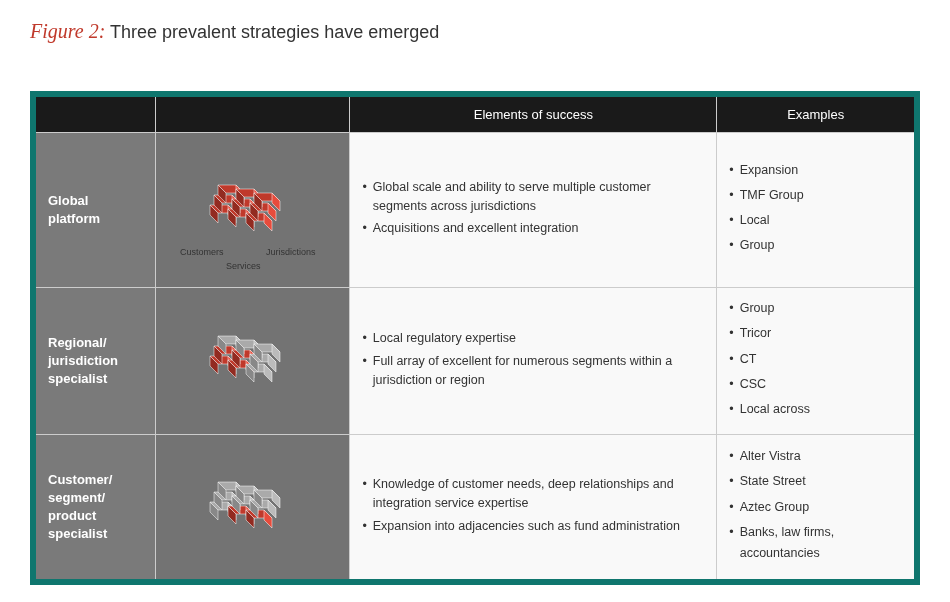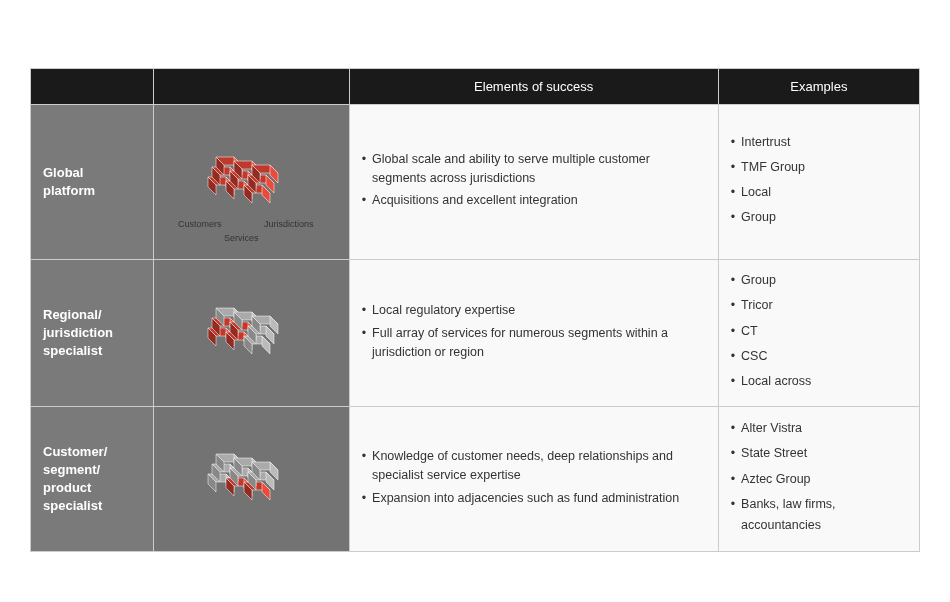--- a/index.html
+++ b/index.html
@@ -24,21 +24,21 @@
     }
     .figure-title .figure-colon {
       color: #333;
       font-family: Georgia, serif;
       font-style: italic;
     }
 
     .main-table {
       width: 100%;
       border-collapse: collapse;
-      border: 1px solid #0f766e;
+      border: 6px solid #0f766e;
       margin-top: 48px;
     }
 
     .main-table th, .main-table td {
       border: 1px solid #ccc;
       vertical-align: middle;
       padding: 10px 12px;
     }
 
     .header-row th {
@@ -108,20 +108,25 @@
       font-size: 11px;
       color: #555;
       margin-top: 12px;
     }
   </style>
 </head>
 <body>
 
 <div>
 
+  <div class="figure-title">
+    <span class="figure-label">Figure 2:</span>
+    <span class="figure-colon"> </span>
+    <span>Three prevalent strategies have emerged</span>
+  </div>
 
   <table class="main-table">
     <thead>
       <tr class="header-row">
         <th class="strategy-col"></th>
         <th class="icon-col"></th>
         <th class="elements-col">Elements of success</th>
         <th class="examples-col">Examples</th>
       </tr>
     </thead>
@@ -176,21 +181,21 @@
               <span>Global scale and ability to serve multiple customer segments across jurisdictions</span>
             </div>
             <div class="bullet-item">
               <span class="bullet">•</span>
               <span>Acquisitions and excellent integration</span>
             </div>
           </td>
           <td class="examples-cell">
             <div class="bullet-item">
               <span class="bullet">•</span>
-              <span>Intertrust</span>
+              <span>Expansion</span>
             </div>
             <div class="bullet-item">
               <span class="bullet">•</span>
               <span>TMF Group</span>
             </div>
             <div class="bullet-item">
               <span class="bullet">•</span>
               <span>Local</span>
             </div>
             <div class="bullet-item">
@@ -240,21 +245,21 @@
     <polygon points="97,53 97,63 89,55 89,45" fill="#bbb" stroke="#fff" stroke-width="0.5"></polygon>
 
   </svg></td>
           <td class="elements-cell">
             <div class="bullet-item">
               <span class="bullet">•</span>
               <span>Local regulatory expertise</span>
             </div>
             <div class="bullet-item">
               <span class="bullet">•</span>
-              <span>Full array of services for numerous segments within a jurisdiction or region</span>
+              <span>Full array of excellent for numerous segments within a jurisdiction or region</span>
             </div>
           </td>
           <td class="examples-cell">
             <div class="bullet-item">
               <span class="bullet">•</span>
               <span>Group</span>
             </div>
             <div class="bullet-item">
               <span class="bullet">•</span>
               <span>Tricor</span>
@@ -310,21 +315,21 @@
     <polygon points="79,49 79,59 71,51 71,41" fill="#bbb" stroke="#fff" stroke-width="0.5"></polygon>
 
     <polygon points="79,53 97,53 89,45 71,45" fill="#aaa" stroke="#fff" stroke-width="0.5"></polygon>
     <polygon points="79,53 79,63 71,55 71,45" fill="#888" stroke="#fff" stroke-width="0.5"></polygon>
     <polygon points="97,53 97,63 89,55 89,45" fill="#bbb" stroke="#fff" stroke-width="0.5"></polygon>
 
   </svg></td>
           <td class="elements-cell">
             <div class="bullet-item">
               <span class="bullet">•</span>
-              <span>Knowledge of customer needs, deep relationships and specialist service expertise</span>
+              <span>Knowledge of customer needs, deep relationships and integration service expertise</span>
             </div>
             <div class="bullet-item">
               <span class="bullet">•</span>
               <span>Expansion into adjacencies such as fund administration</span>
             </div>
           </td>
           <td class="examples-cell">
             <div class="bullet-item">
               <span class="bullet">•</span>
               <span>Alter Vistra</span>

